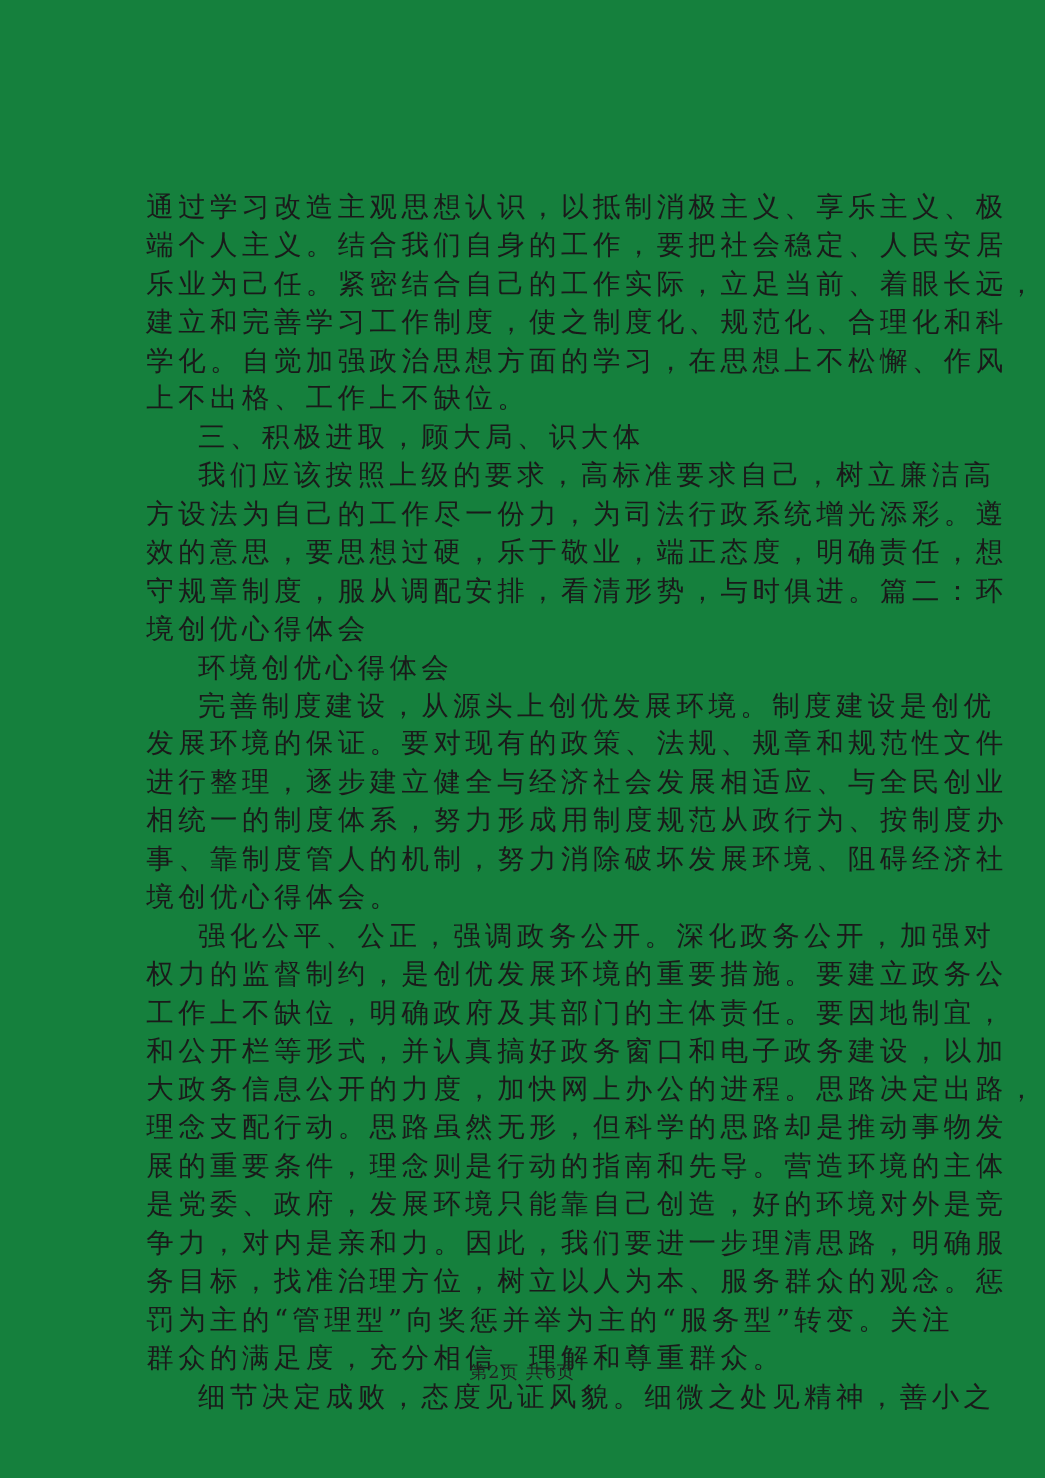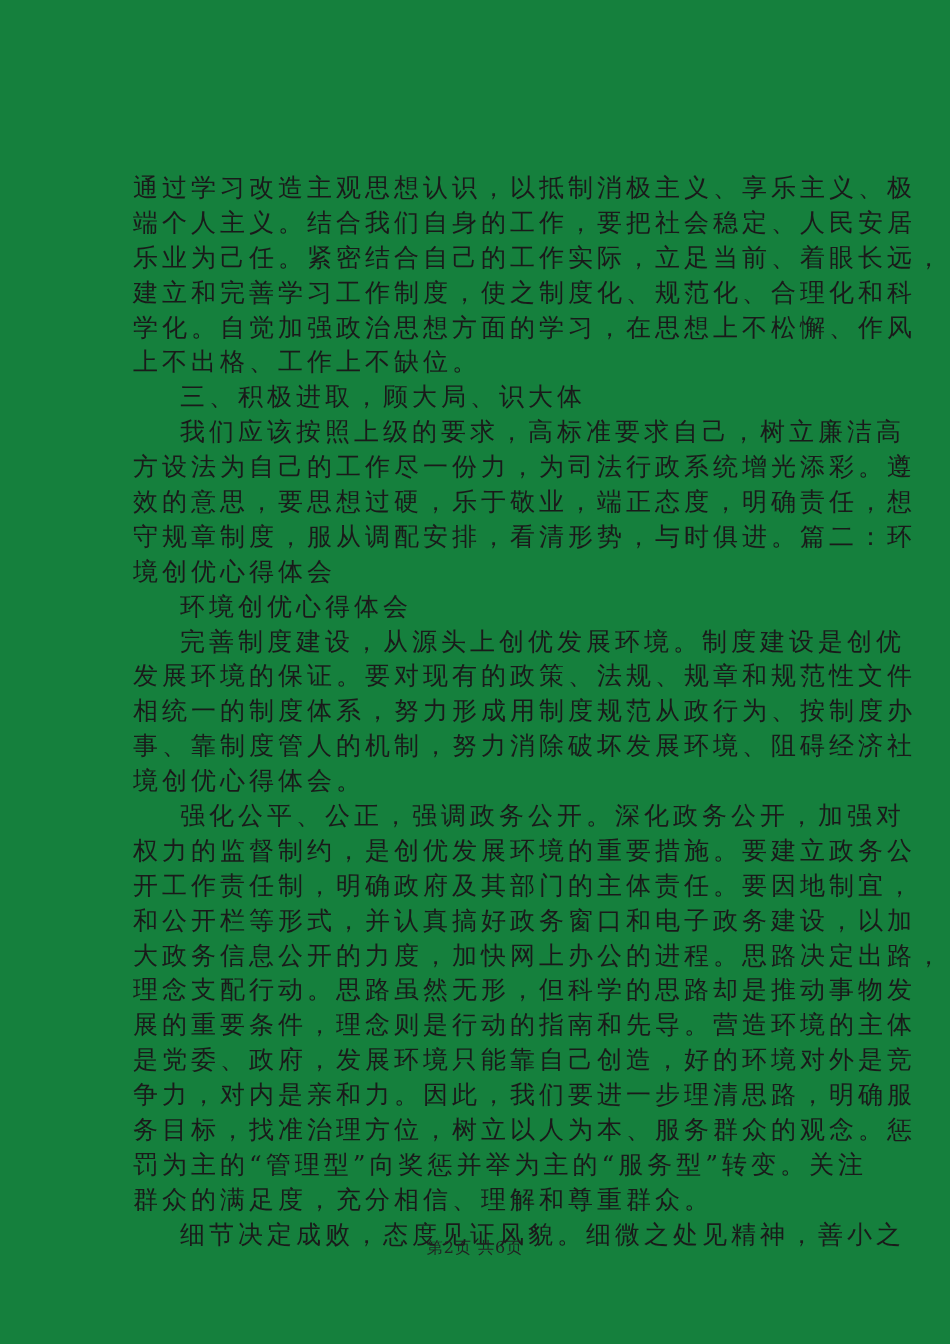--- a/index.html
+++ b/index.html
@@ -37,26 +37,27 @@
       <span class="line">上不出格、工作上不缺位。</span>
       <span class="line indent">三、积极进取，顾大局、识大体</span>
       <span class="line indent">我们应该按照上级的要求，高标准要求自己，树立廉洁高</span>
       <span class="line">方设法为自己的工作尽一份力，为司法行政系统增光添彩。遵</span>
       <span class="line">效的意思，要思想过硬，乐于敬业，端正态度，明确责任，想</span>
       <span class="line">守规章制度，服从调配安排，看清形势，与时俱进。篇二：环</span>
       <span class="line">境创优心得体会</span>
       <span class="line indent">环境创优心得体会</span>
       <span class="line indent">完善制度建设，从源头上创优发展环境。制度建设是创优</span>
       <span class="line">发展环境的保证。要对现有的政策、法规、规章和规范性文件</span>
+      <span class="line">进行整理，逐步建立健全与经济社会发展相适应、与全民创业</span>
       <span class="line">相统一的制度体系，努力形成用制度规范从政行为、按制度办</span>
       <span class="line">事、靠制度管人的机制，努力消除破坏发展环境、阻碍经济社</span>
       <span class="line">境创优心得体会。</span>
       <span class="line indent">强化公平、公正，强调政务公开。深化政务公开，加强对</span>
       <span class="line">权力的监督制约，是创优发展环境的重要措施。要建立政务公</span>
-      <span class="line">开工作责任制，明确政府及其部门的主体责任。要因地制宜，</span>
+      <span class="line">工作上不缺位，明确政府及其部门的主体责任。要因地制宜，</span>
       <span class="line">和公开栏等形式，并认真搞好政务窗口和电子政务建设，以加</span>
       <span class="line">大政务信息公开的力度，加快网上办公的进程。思路决定出路，</span>
       <span class="line">理念支配行动。思路虽然无形，但科学的思路却是推动事物发</span>
       <span class="line">展的重要条件，理念则是行动的指南和先导。营造环境的主体</span>
       <span class="line">是党委、政府，发展环境只能靠自己创造，好的环境对外是竞</span>
       <span class="line">争力，对内是亲和力。因此，我们要进一步理清思路，明确服</span>
       <span class="line">务目标，找准治理方位，树立以人为本、服务群众的观念。惩</span>
       <span class="line">罚为主的“管理型”向奖惩并举为主的“服务型”转变。关注</span>
       <span class="line">群众的满足度，充分相信、理解和尊重群众。</span>
       <span class="line indent">细节决定成败，态度见证风貌。细微之处见精神，善小之</span>

